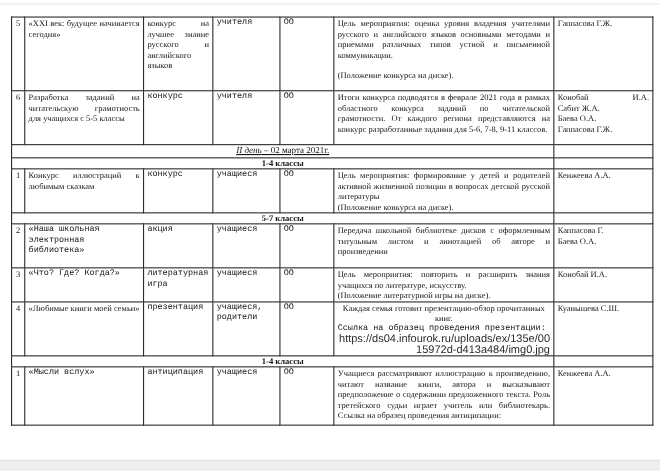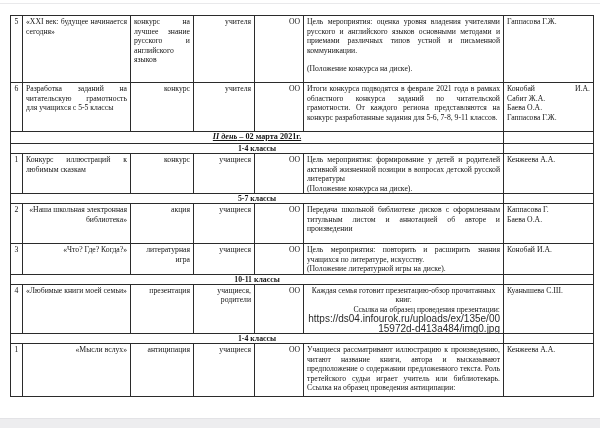--- a/index.html
+++ b/index.html
@@ -13,27 +13,27 @@
   table.doc{
     position:absolute;left:10px;top:15px;width:583px;
     border-collapse:collapse;table-layout:fixed;
   }
   td{
     border:1px solid #2b2b2b;vertical-align:top;
     padding:1px 3px 0 3px;font-size:7.7px;line-height:9.5px;
     overflow:hidden;word-wrap:break-word;
   }
   .c-num{text-align:center;padding:1px 1px 0 1px;}
-  .al{text-align:right;}
+  .al{text-align:left;font-family:Liberation Mono, monospace;}
   .ac{text-align:center;}
   .aj{text-align:justify;}
   .b{font-weight:normal;}
   .i{font-style:italic;}
   .day-cell{
-    text-align:center;font-weight:bold;font-size:8.2px;line-height:10.5px;padding:0 3px;
+    text-align:center;font-weight:normal;font-size:8.2px;line-height:10.5px;padding:0 3px;
   }
   .day-cell .u{text-decoration:underline;}
   .cls-cell{
     text-align:center;font-weight:bold;font-size:7.8px;line-height:9px;padding:0;
   }
   .cell-desc div{margin:0;}
   .gap{height:9px;}
   .url{
     font-family:"Liberation Sans", sans-serif;font-size:10px;color:#2a2a2a;
     word-break:break-all;
@@ -135,24 +135,20 @@
           <td class="al">учащиеся</td>
           <td class="al">ОО</td>
           <td class="cell-desc">
             <div class="aj"><span class="b ">Цель мероприятия</span><span>: повторить и расширить знания учащихся по литературе, искусству.</span></div>
             <div class="aj"><span>(Положение литературной игры на диске).</span></div>
           </td>
           <td>
             <div class="b">Конобай И.А.</div>
           </td>
         </tr>
-        <tr style="height: 9px;">
-          <td class="cls-cell" colspan="6">10-11 классы</td>
-          <td></td>
-        </tr>
         <tr style="height: 48px;">
           <td class="c-num">4</td>
           <td class="aj">«Любимые книги моей семьи»</td>
           <td class="al">презентация</td>
           <td class="al">учащиеся, родители</td>
           <td class="al">ОО</td>
           <td class="cell-desc">
             <div class="ac"><span>Каждая семья готовит презентацию-обзор прочитанных книг.</span></div>
             <div class="al"><span>Ссылка на образец проведения презентации:</span></div>
             <div class="ac url"><span>https://ds04.infourok.ru/uploads/ex/135e/0015972d-d413a484/img0.jpg</span></div>

